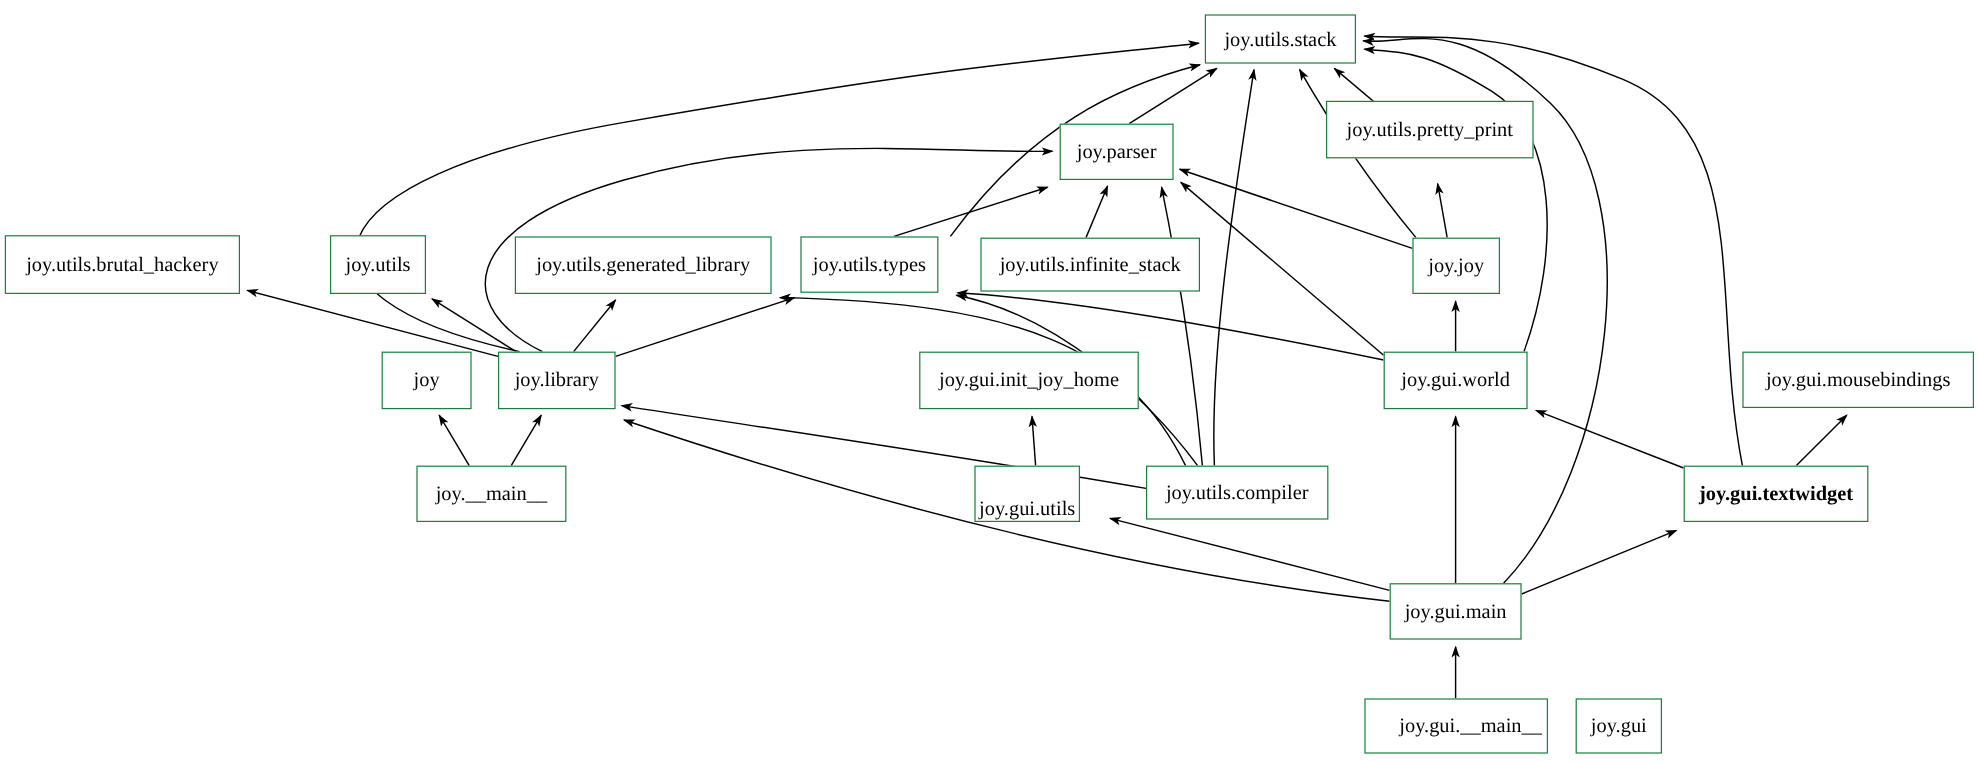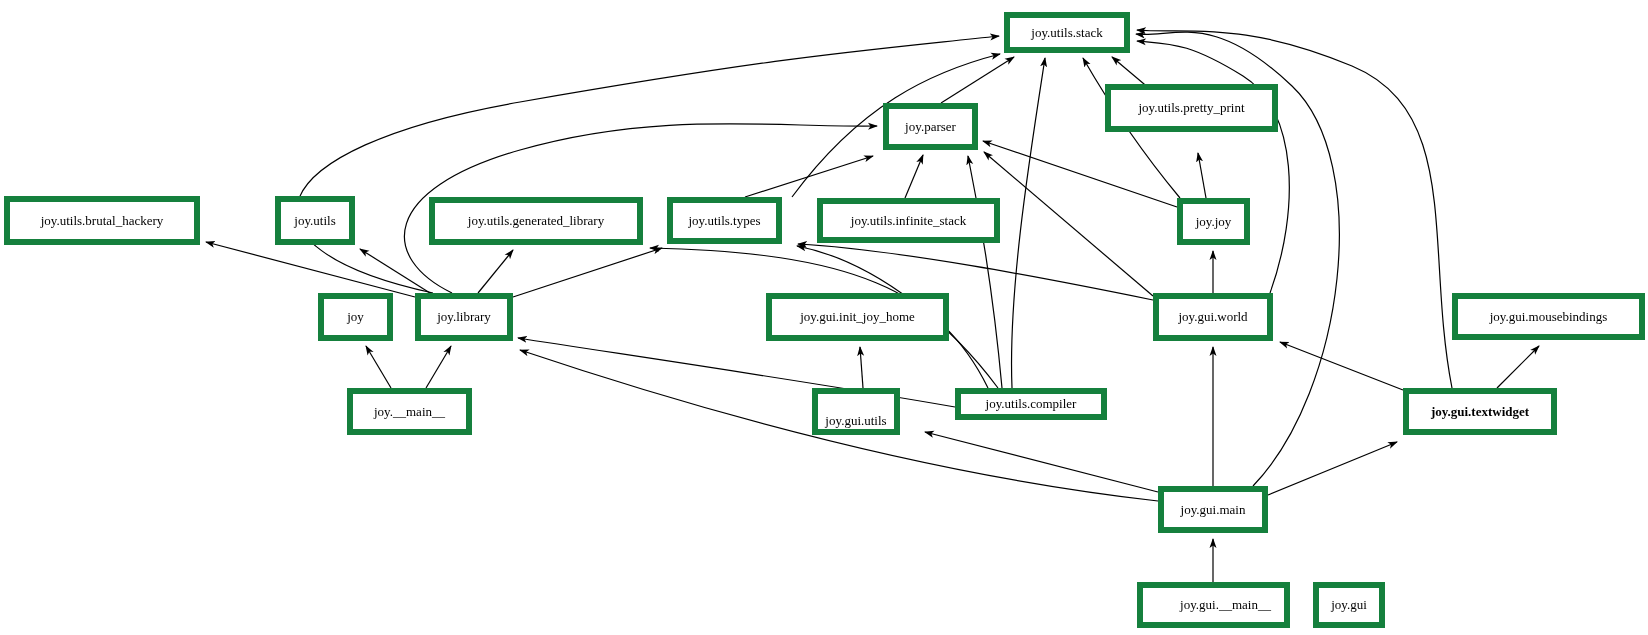--- a/index.html
+++ b/index.html
@@ -18,26 +18,26 @@
   #edge-layer {
     position: absolute;
     left: 0;
     top: 0;
     width: 1648px;
     height: 635px;
   }
   .node {
     position: absolute;
     box-sizing: border-box;
-    border: 6px solid #15803d;
+    border: 1px solid #15803d;
     background: #ffffff;
     display: flex;
     align-items: center;
     justify-content: center;
-    font-size: 13px;
+    font-size: 17px;
     color: #000000;
     white-space: nowrap;
   }
 </style>
 </head>
 <body>
 
 <div id="canvas">
   <svg id="edge-layer" width="1648" height="635" viewBox="0 0 1648 635" xmlns="http://www.w3.org/2000/svg">
     <defs>
@@ -125,21 +125,21 @@
       </div>
       <div class="node" style="left: 1452px; top: 293px; width: 193px; height: 47px;">
         <span>joy.gui.mousebindings</span>
       </div>
       <div class="node" style="left: 347px; top: 388px; width: 125px; height: 47px;">
         <span>joy.__main__</span>
       </div>
       <div class="node" style="left: 812px; top: 388px; width: 88px; height: 47px; align-items: flex-end;">
         <span>joy.gui.utils</span>
       </div>
-      <div class="node" style="left: 955px; top: 388px; width: 152px; height: 32px;">
+      <div class="node" style="left: 955px; top: 388px; width: 152px; height: 45px;">
         <span>joy.utils.compiler</span>
       </div>
       <div class="node" style="left: 1403px; top: 388px; width: 154px; height: 47px; font-weight: bold;">
         <span>joy.gui.textwidget</span>
       </div>
       <div class="node" style="left: 1158px; top: 486px; width: 110px; height: 47px;">
         <span>joy.gui.main</span>
       </div>
       <div class="node" style="left: 1137px; top: 582px; width: 153px; height: 46px; padding-left: 24px;">
         <span>joy.gui.__main__</span>

